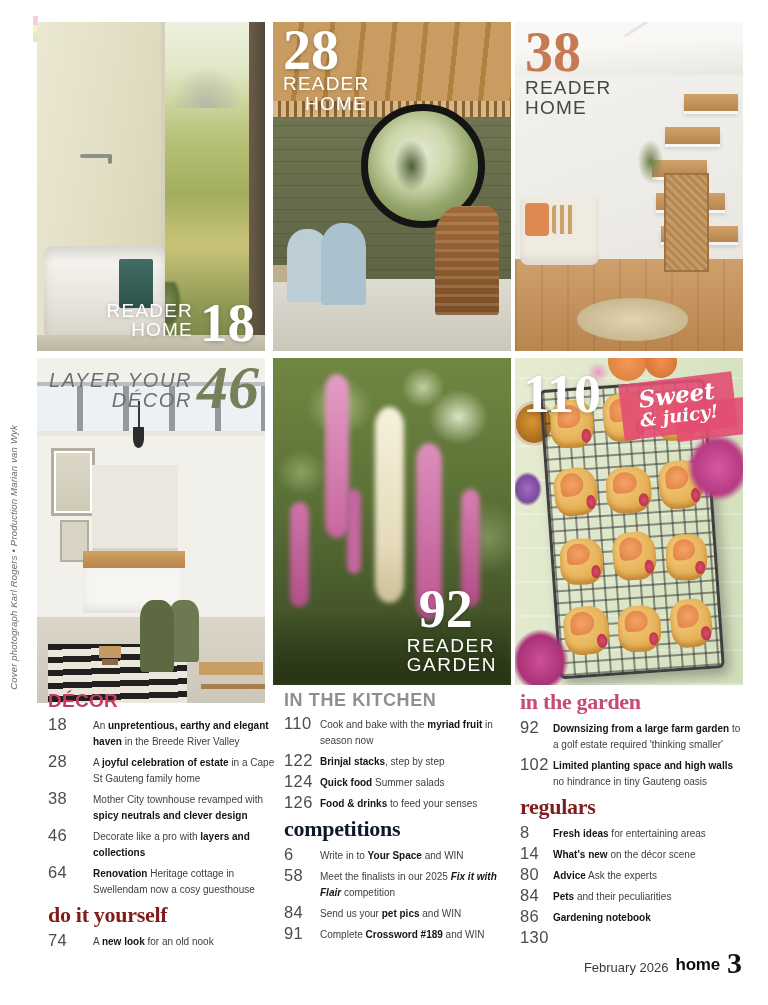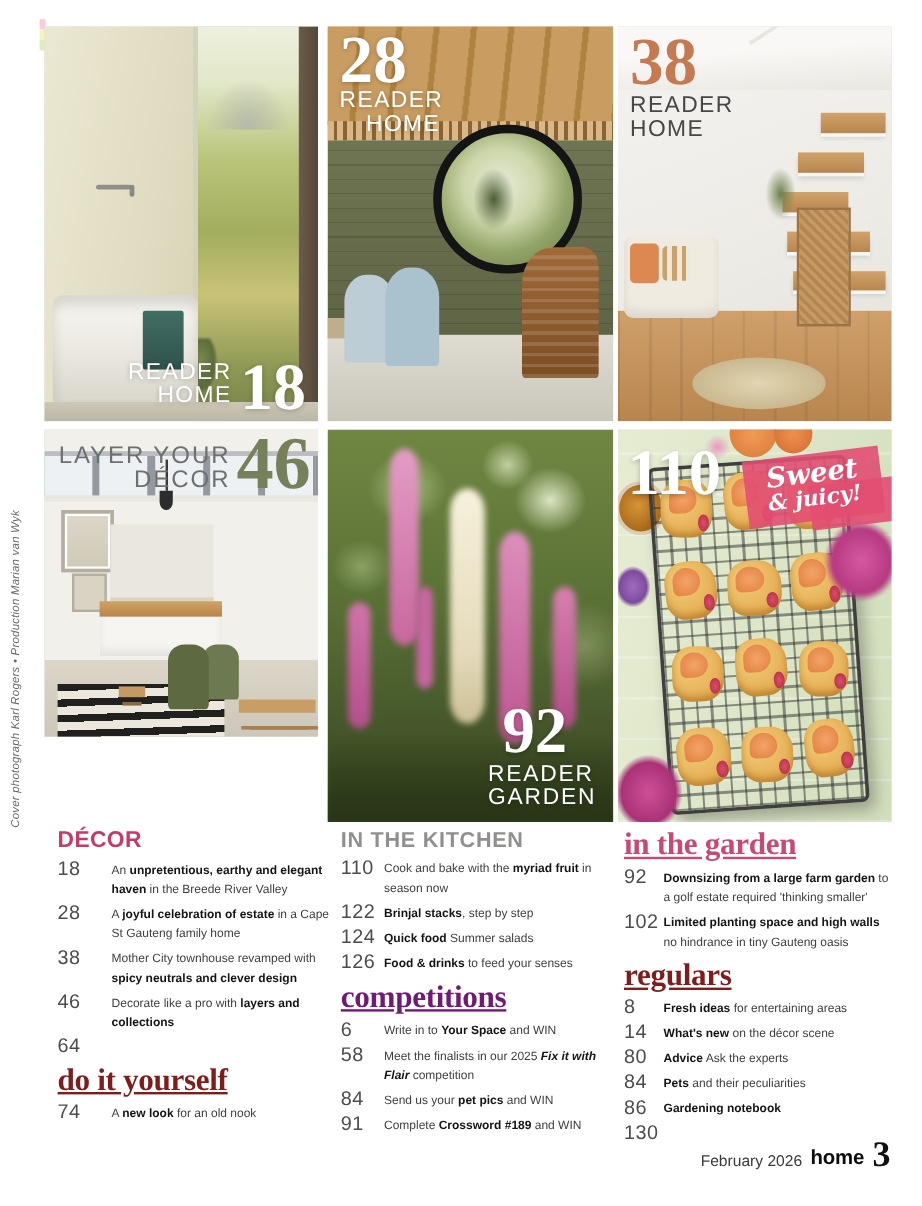--- a/index.html
+++ b/index.html
@@ -4,21 +4,21 @@
 <style>
   html,body{margin:0;padding:0;background:#ffffff;}
   body{width:768px;height:1005px;position:relative;overflow:hidden;
        font-family:"Liberation Sans",sans-serif;-webkit-font-smoothing:antialiased;}
 
   
   .tile{position:absolute;overflow:hidden;background:#ddd;}
   #t1{left:37px;top:22px;width:228px;height:329px;}
   #t2{left:273px;top:22px;width:238px;height:329px;}
   #t3{left:515px;top:22px;width:228px;height:329px;}
-  #t4{left:37px;top:358px;width:228px;height:256px;}
+  #t4{left:37px;top:358px;width:228px;height:345px;font-style:italic;}
   #t5{left:273px;top:358px;width:238px;height:327px;}
   #t6{left:515px;top:358px;width:228px;height:327px;}
   .tile .ab{position:absolute;}
 
   
   .ov{position:absolute;display:flex;}
   .ov .num{font-family:"Liberation Serif",serif;font-weight:700;line-height:.82;}
   .ov .lbl{font-family:"Liberation Sans",sans-serif;font-weight:400;line-height:1.04;letter-spacing:1.2px;font-size:19px;}
   .white .num,.white .lbl{color:#fff;text-shadow:0 1px 4px rgba(0,0,0,.25);}
 
@@ -156,22 +156,22 @@
 
   
   .toc-col{position:absolute;top:692px;}
   #col1{left:48px;width:227px;}
   #col2{left:284px;width:226px;}
   #col3{left:520px;width:223px;}
   .toc-heading{margin:0 0 6px 0;line-height:.95;}
   .toc-section + .toc-section .toc-heading{margin-top:7px;}
   .h-pink-sans{font-weight:700;font-size:19px;color:#c63a67;letter-spacing:.3px;}
   .h-gray-sans{font-weight:700;font-size:18px;color:#8f8f8d;letter-spacing:.6px;}
-  .h-magenta-serif,.h-pink-serif,.h-olive-serif{font-family:"Liberation Serif",serif;font-weight:700;font-size:26px;letter-spacing:-.3px;text-decoration:underline;}
-  .h-magenta-serif{color:#701a75;}
+  .h-magenta-serif,.h-pink-serif,.h-olive-serif{font-family:"Liberation Serif",serif;font-weight:700;font-size:22px;letter-spacing:-.3px;}
+  .h-magenta-serif{color:#0f172a;}
   .h-pink-serif{color:#c64a73;}
   .h-olive-serif{color:#7f1d1d;}
   .toc-item{display:flex;margin-bottom:3px;}
   .toc-num{flex:0 0 45px;font-size:16.5px;color:#4c4c4c;letter-spacing:.4px;line-height:1.05;}
   #col2 .toc-num{flex-basis:36px;}
   #col3 .toc-num{flex-basis:33px;}
   .toc-text{font-size:10px;line-height:16px;color:#3e3e3e;padding-top:2px;}
   .toc-text .bb{font-weight:700;color:#141414;}
   .toc-text .ii{font-style:italic;}
 
@@ -338,20 +338,21 @@
       <div class="toc-item">
         <span class="toc-num">38</span>
         <span class="toc-text"><span>Mother City townhouse revamped with </span><span class="bb">spicy neutrals and clever design</span></span>
       </div>
       <div class="toc-item">
         <span class="toc-num">46</span>
         <span class="toc-text"><span>Decorate like a pro with </span><span class="bb">layers and collections</span></span>
       </div>
       <div class="toc-item">
         <span class="toc-num">64</span>
+        <span class="toc-text"><span class="bb">Renovation</span><span> Heritage cottage in Swellendam now a cosy guesthouse</span></span>
       </div>
     </div>
     <div class="toc-section">
       <div class="toc-heading h-olive-serif">do it yourself</div>
       <div class="toc-item">
         <span class="toc-num">74</span>
         <span class="toc-text"><span>A </span><span class="bb">new look</span><span> for an old nook</span></span>
       </div>
     </div>
   </div>

